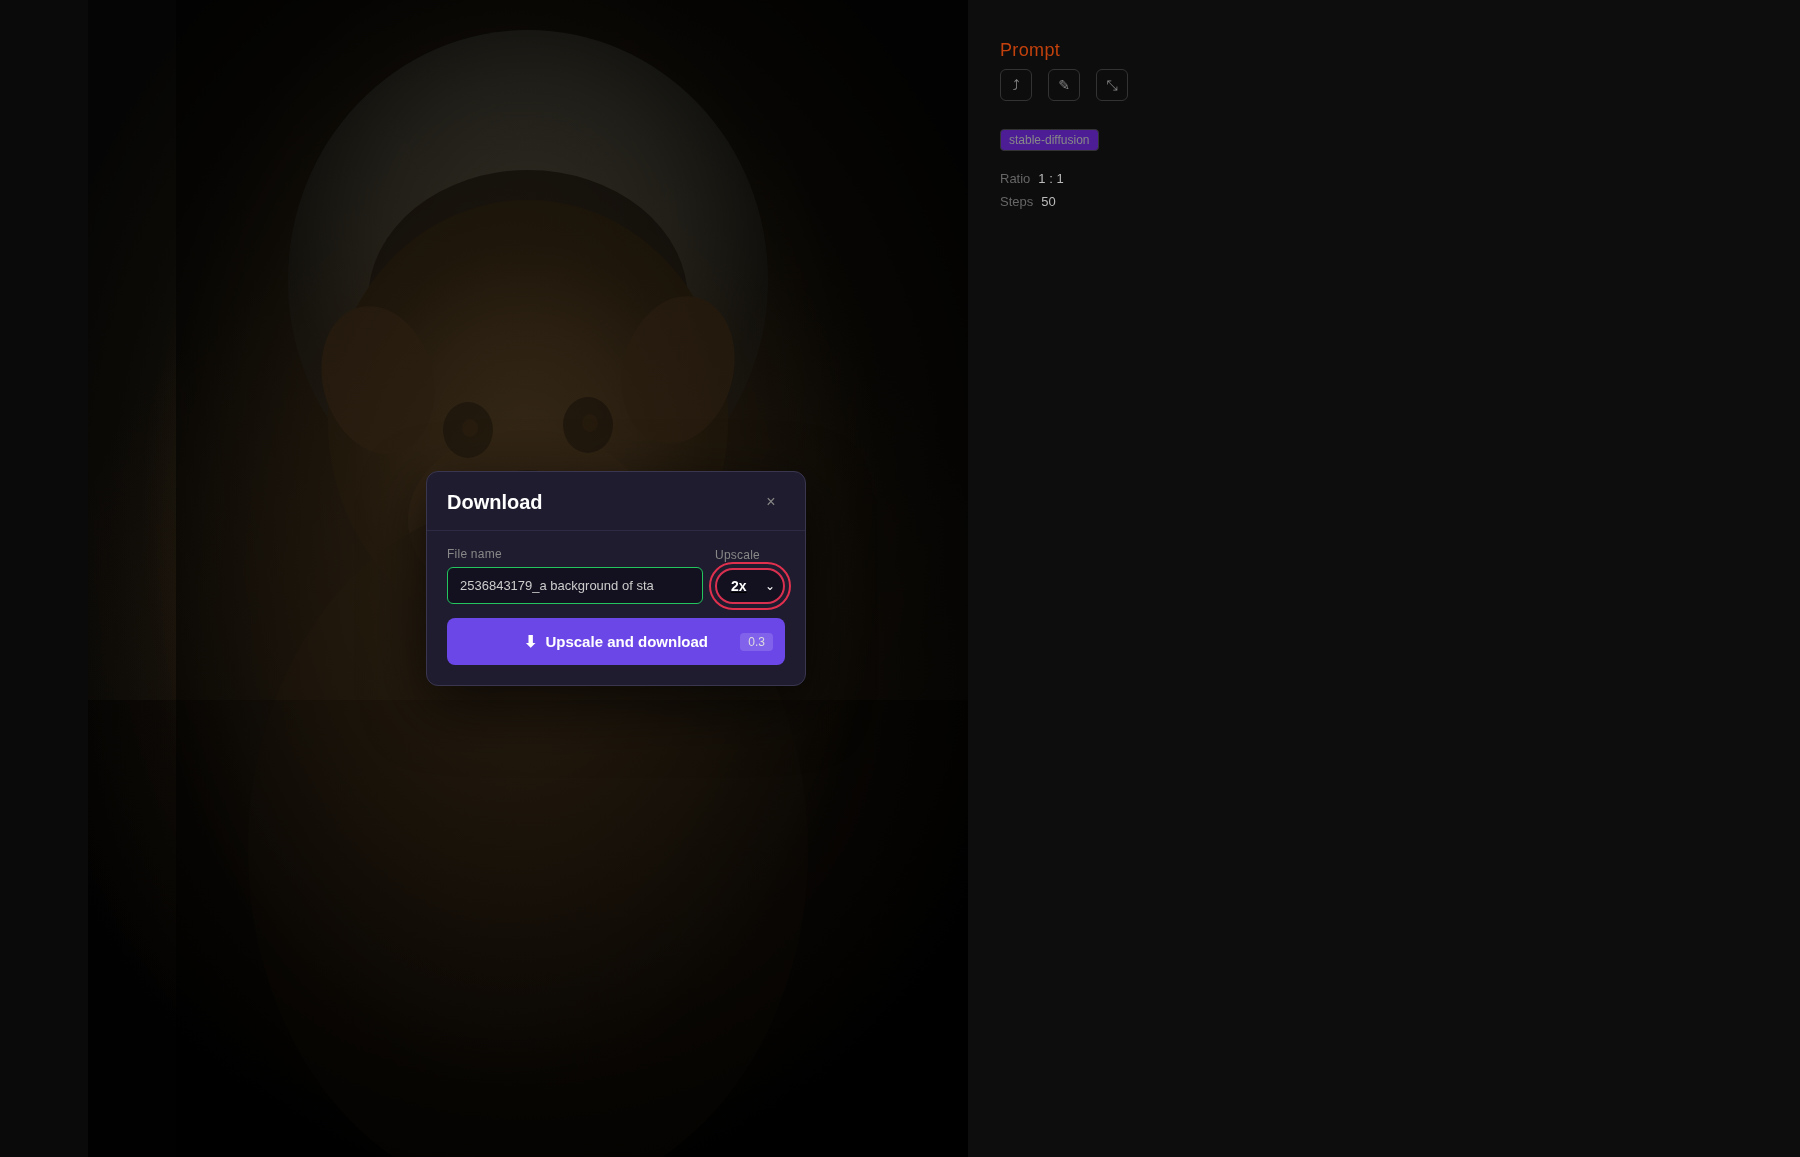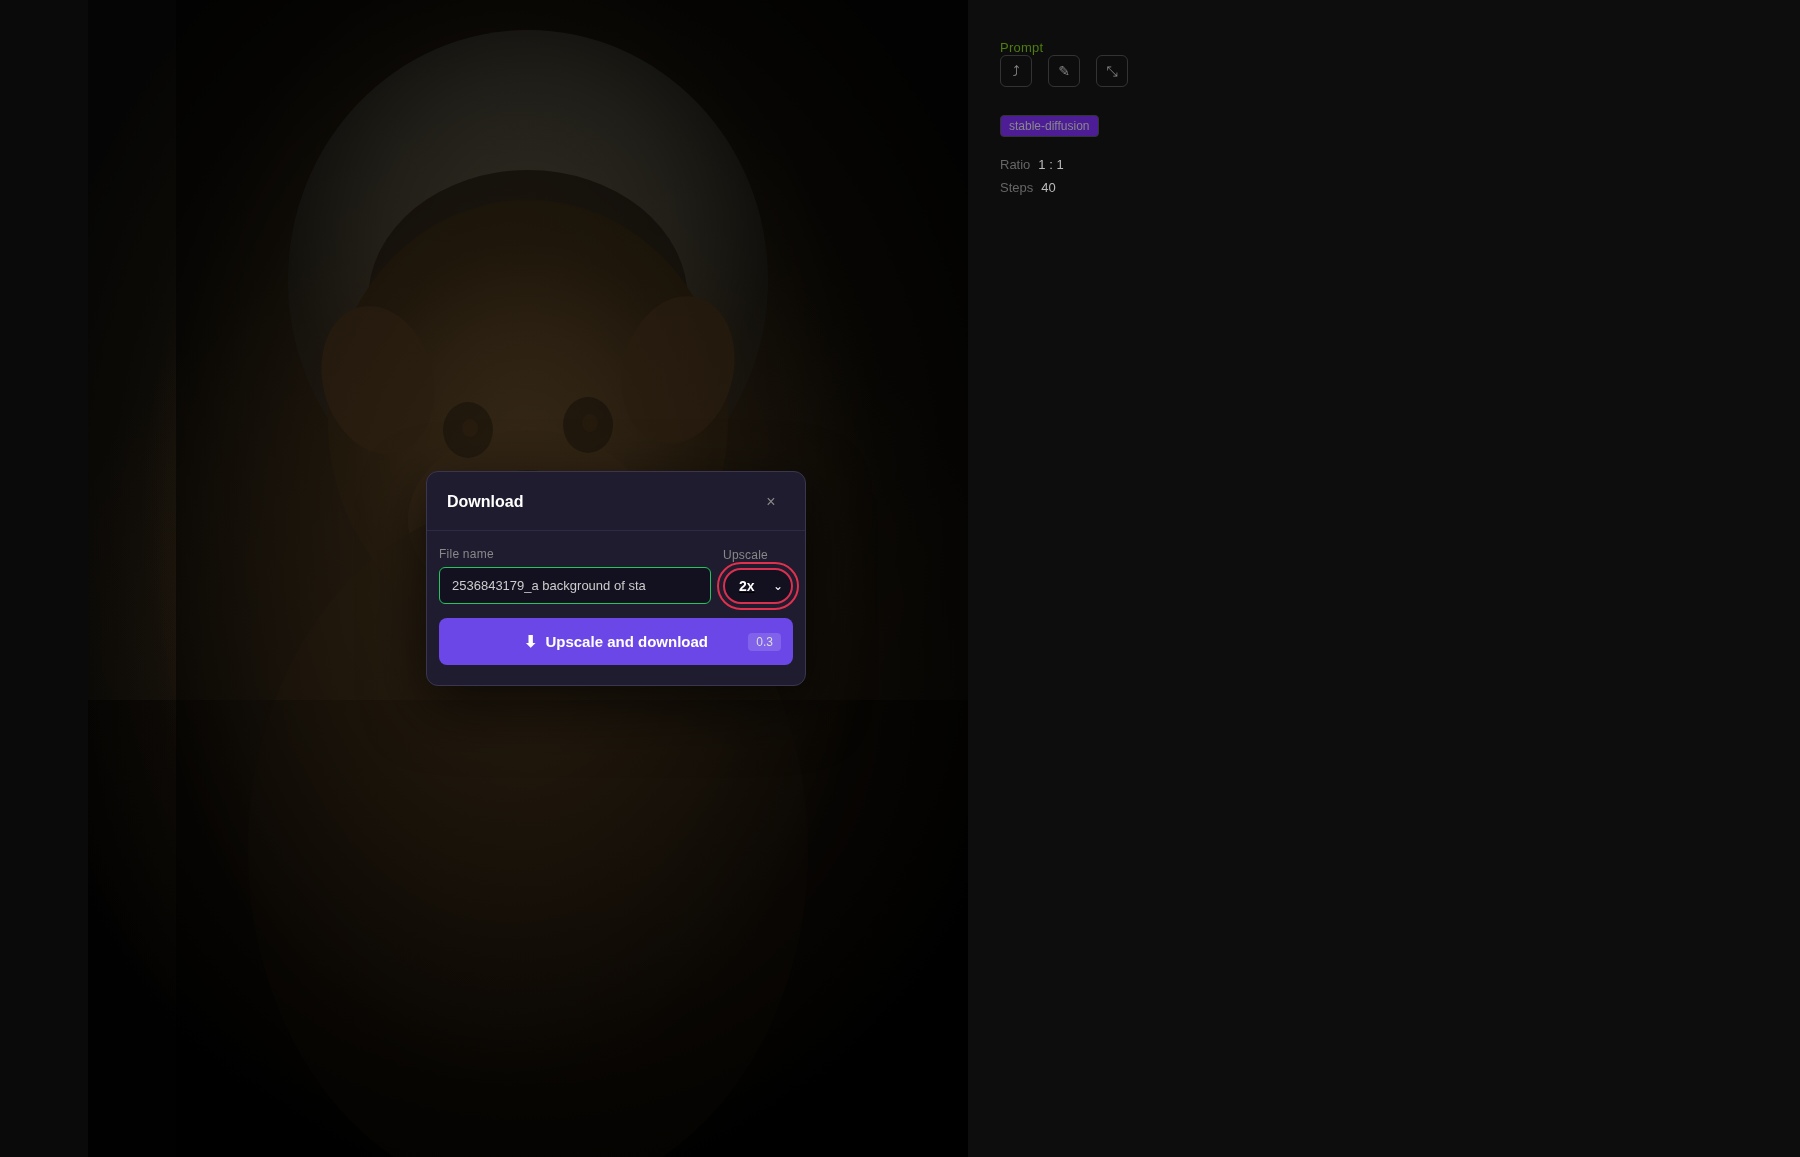--- a/index.html
+++ b/index.html
@@ -45,22 +45,23 @@
       position: absolute;
       right: 0;
       top: 0;
       width: 832px;
       height: 1157px;
       background: #0d0d0d;
       padding: 40px 32px;
     }
 
     .prompt-label {
-      font-size: 13px;
-      color: #4d7c0f;
+      font-size: 18px;
+      color: #c2410c;
+      margin-bottom: 8px;
       letter-spacing: 0.02em;
     }
 
     .prompt-text {
       font-size: 13px;
       color: #bbb;
       line-height: 1.5;
       margin-bottom: 28px;
     }
 
@@ -131,41 +132,41 @@
 
     .dialog-header {
       display: flex;
       align-items: center;
       justify-content: space-between;
       padding: 16px 20px 14px;
       border-bottom: 1px solid #2e2a44;
     }
 
     .dialog-title {
-      font-size: 16px;
+      font-size: 20px;
       font-weight: 600;
       color: #fff;
     }
 
     .close-btn {
       width: 28px;
       height: 28px;
       background: transparent;
       border: none;
       cursor: pointer;
       color: #888;
       font-size: 16px;
       display: flex;
       align-items: center;
       justify-content: center;
       border-radius: 4px;
     }
 
     .dialog-body {
-      padding: 16px 12px 20px;
+      padding: 16px 20px 20px;
     }
 
     .form-row {
       display: flex;
       gap: 12px;
       align-items: flex-end;
       margin-bottom: 14px;
     }
 
     .form-group {
@@ -380,15 +381,15 @@
   </div>
 
   <div class="model-tag">stable-diffusion</div>
 
   <div class="meta-row">
     <span class="meta-key">Ratio</span>
     <span class="meta-val">1 : 1</span>
   </div>
   <div class="meta-row">
     <span class="meta-key">Steps</span>
-    <span class="meta-val">40</span>
+    <span class="meta-val">50</span>
   </div>
 </div>
 
 </body></html>

